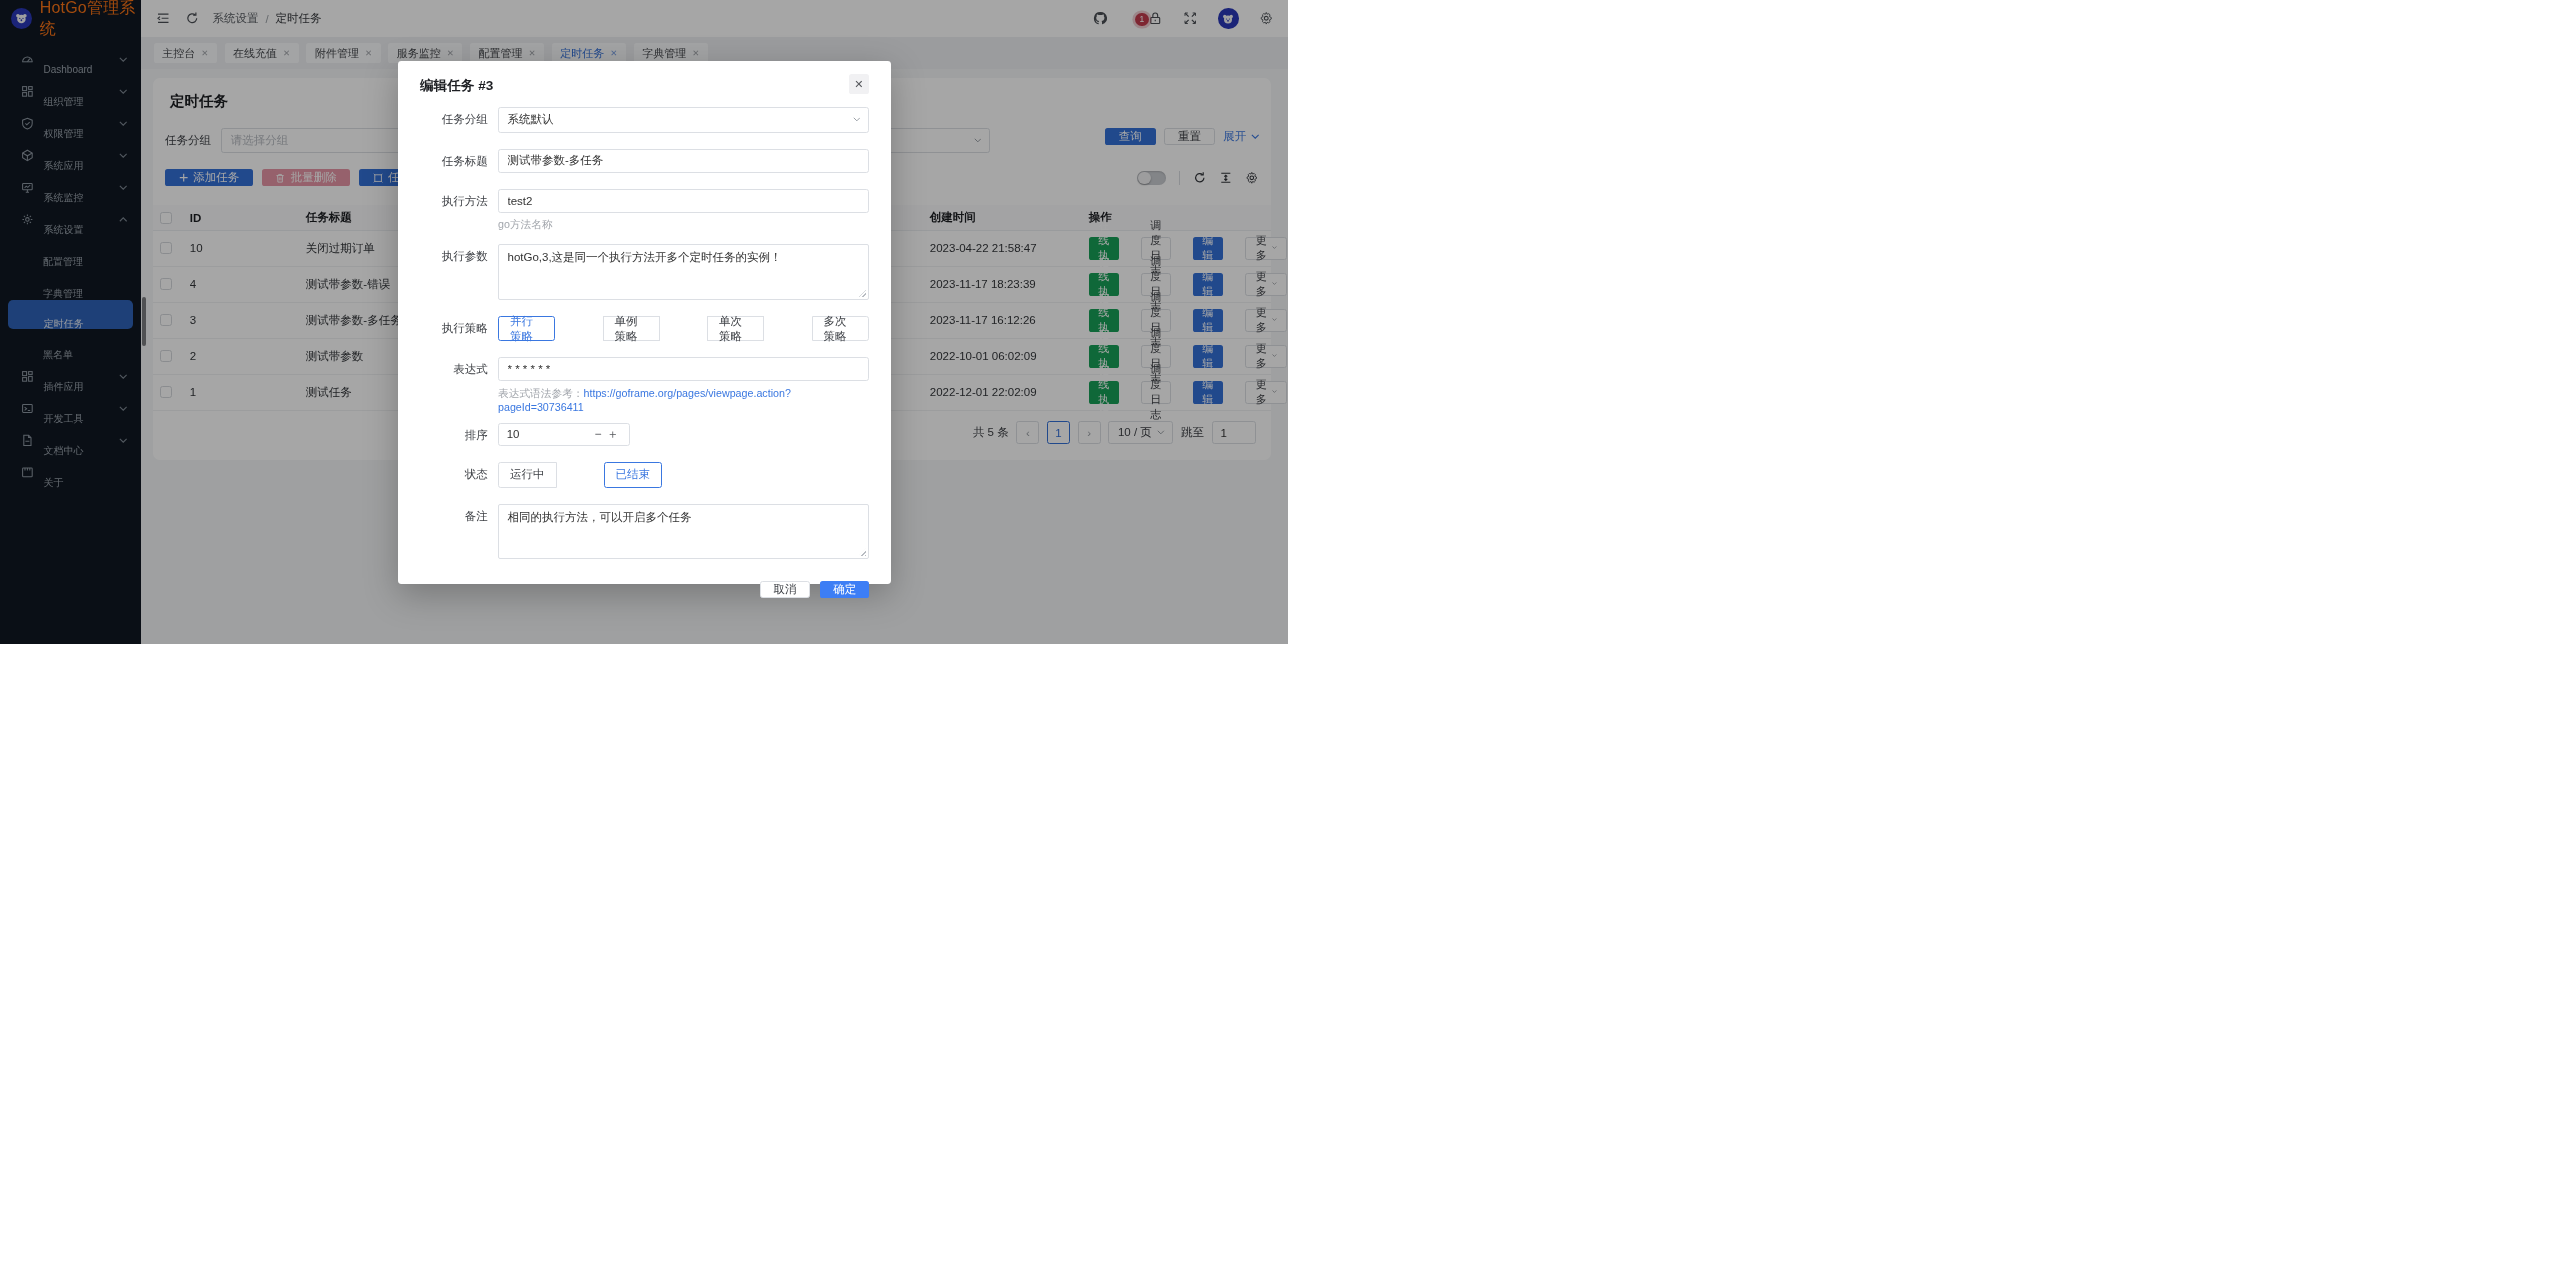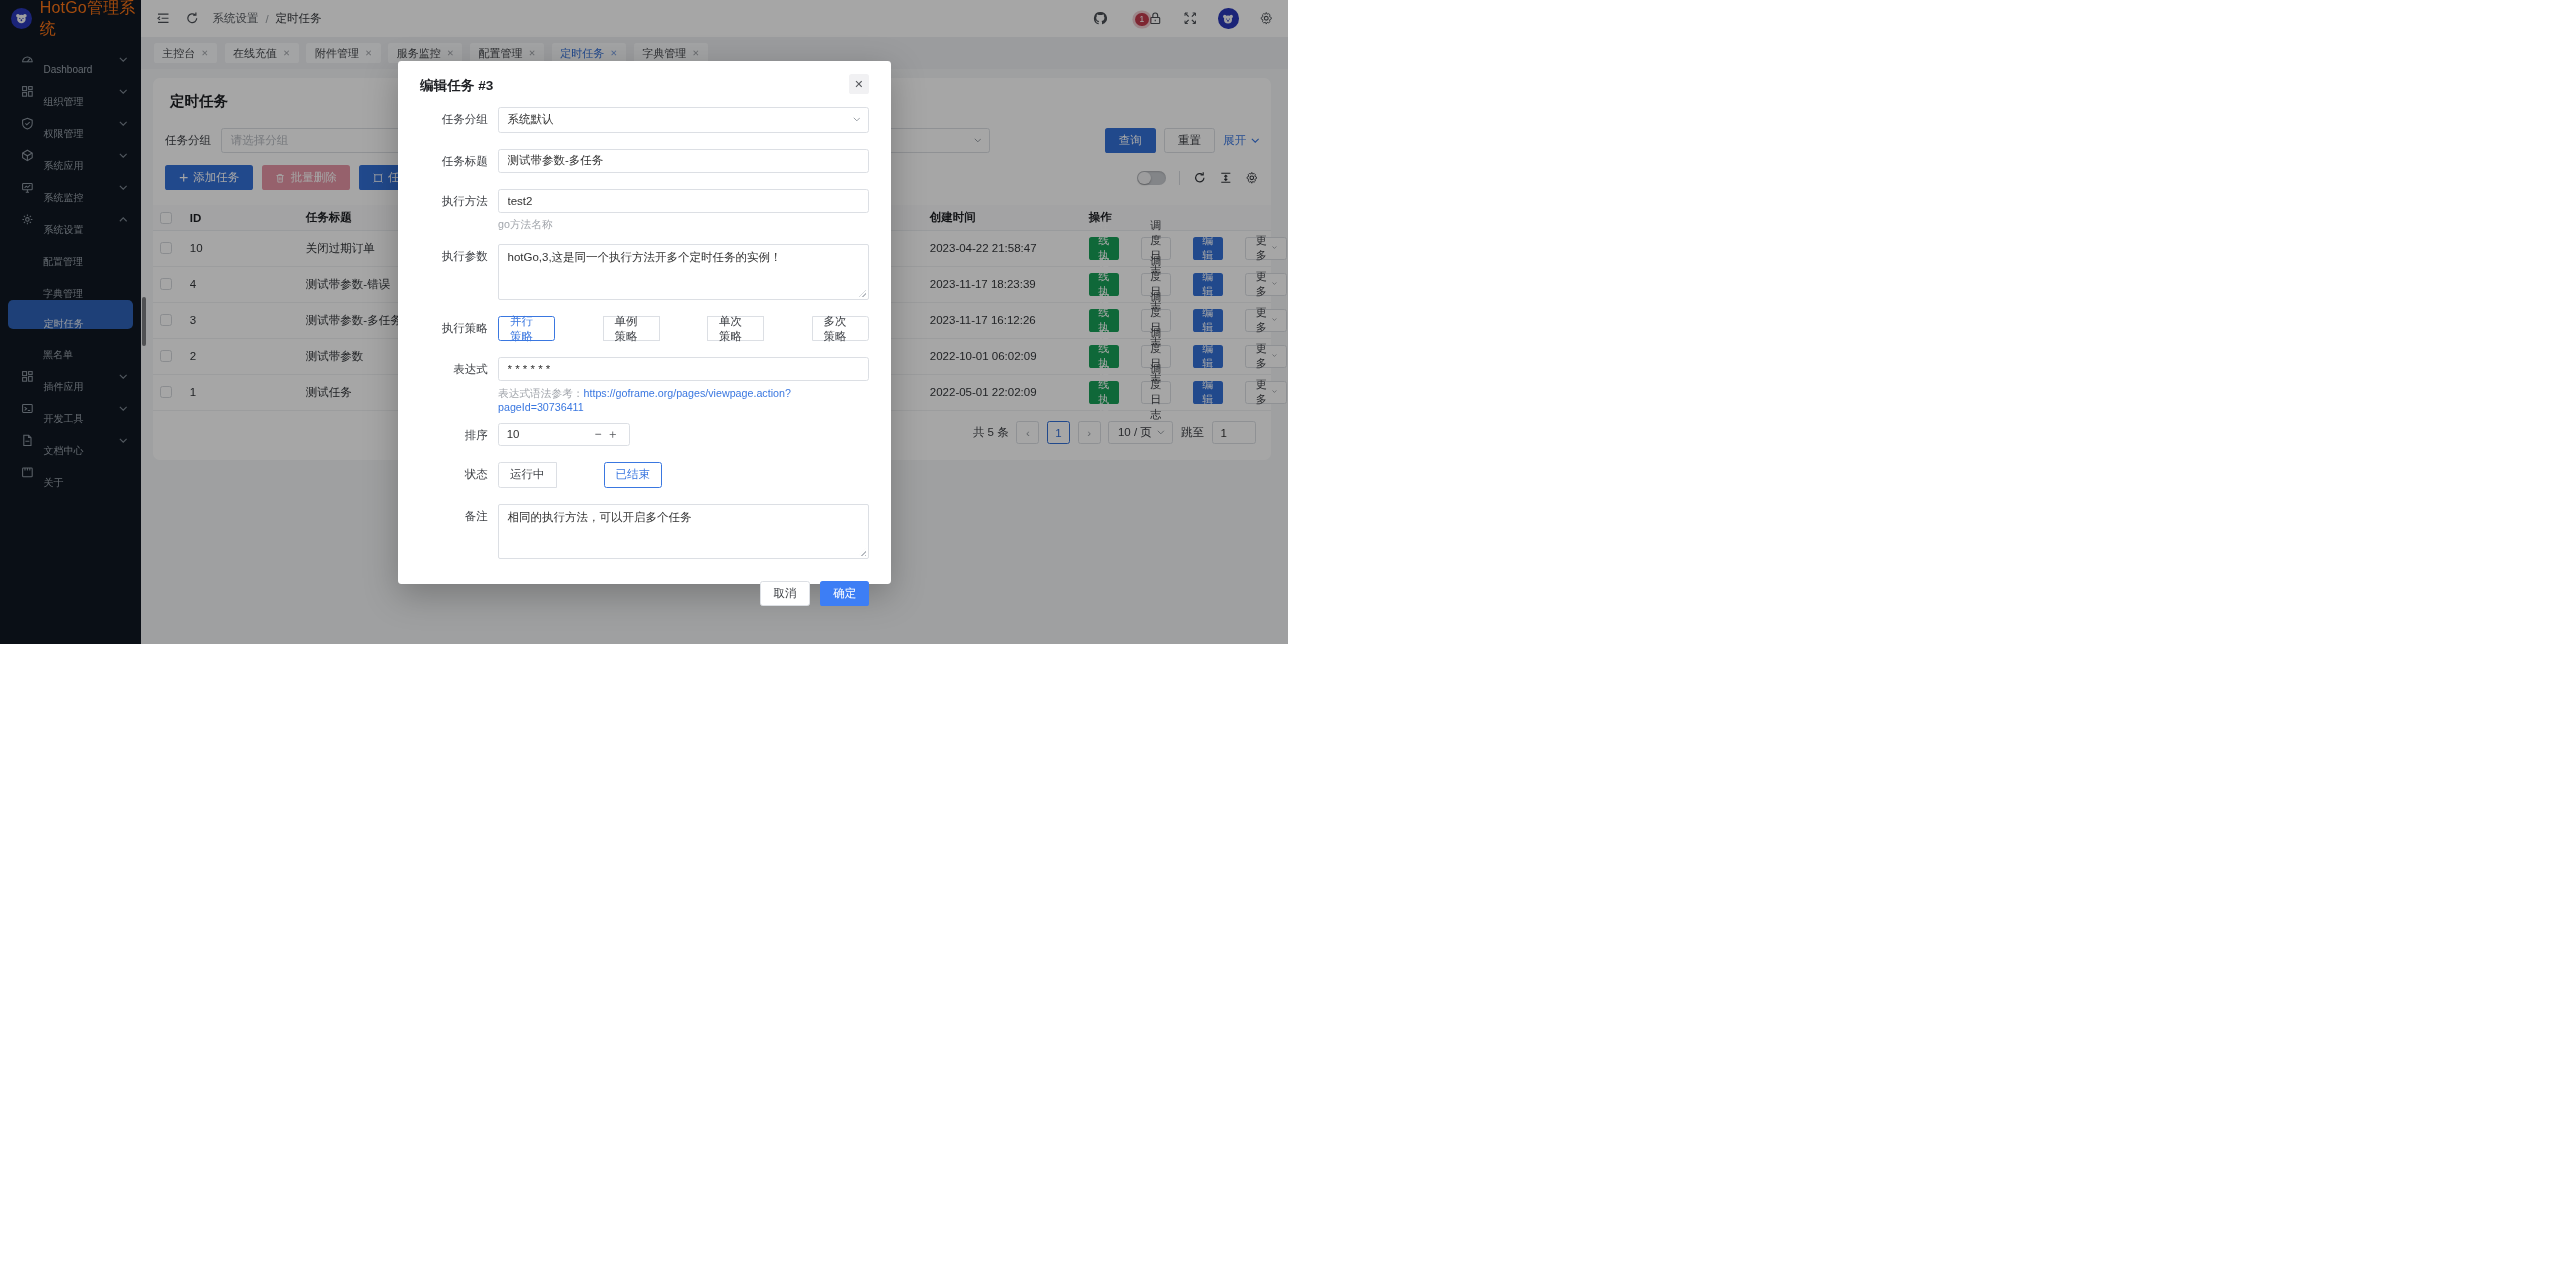--- a/index.html
+++ b/index.html
@@ -44,21 +44,21 @@
   .card { position:absolute; left:153px; top:78px; width:1118px; height:382px; background:#fff; border-radius:6.8px; }
   .page-title { padding:13.6px 0 0 17px; font-size:14.5px; font-weight:700; color:#1d1f23; }
   .filter-row { position:relative; margin-top:17px; height:25.6px; padding:0 12px; display:flex; align-items:center; }
   .filter-label { color:#3c3f44; font-size:11.5px; margin-right:10.2px; }
   .select { position:relative; height:25.6px; border:0.9px solid #dcdfe4; border-radius:2.6px; background:#fff; display:flex; align-items:center; padding:0 22px 0 8.5px; font-size:11.5px; color:#333; cursor:pointer; }
   .select .ph { color:#b8bcc2; }
   .sel-chev { position:absolute; right:7.7px; top:50%; width:7.7px; height:5.1px; margin-top:-2.6px; color:#9aa0a6; }
   .filter-select1 { width:220px; }
   .filter-select2 { position:absolute; left:716px; top:0; width:121px; }
   .filter-actions { position:absolute; right:12px; top:0; display:flex; align-items:center; gap:8.5px; }
-  .btn { height:25px; border-radius:2.6px; display:inline-flex; align-items:center; justify-content:center; gap:5.1px; font-size:11.5px; padding:0 12.8px; cursor:pointer; border:0.9px solid transparent; }
+  .btn { height:17px; border-radius:2.6px; display:inline-flex; align-items:center; justify-content:center; gap:5.1px; font-size:11.5px; padding:0 12.8px; cursor:pointer; border:0.9px solid transparent; }
   .btn-primary { background:#3370d8; color:#fff; }
   .btn-plain { background:#fff; border-color:#dcdfe4; color:#3c3f44; }
   .link-expand { color:#3a77e0; font-size:11.5px; display:flex; align-items:center; gap:4.3px; cursor:pointer; }
   .link-expand .chev { width:8.5px; height:5.1px; }
 
   .toolbar-row { position:relative; margin-top:12px; height:25.6px; padding:0 12px; display:flex; align-items:center; gap:8.5px; }
   .btn-danger-dis { background:#d03050; color:#fff; opacity:.5; cursor:not-allowed; }
   .toolbar-right { position:absolute; right:12px; top:0; height:25.6px; display:flex; align-items:center; gap:12.8px; }
   .toggle { width:29px; height:14.5px; border-radius:7.7px; background:#c9ccd1; position:relative; cursor:pointer; box-shadow:inset 0 0.9px 1.7px rgba(0,0,0,.15); }
   .toggle .knob { position:absolute; left:0.9px; top:0.9px; width:12.8px; height:12.8px; border-radius:50%; background:#f2f2f3; box-shadow:0 0.9px 1.7px rgba(0,0,0,.3); }
@@ -550,21 +550,21 @@
                 </svg>
               </span>
             </button>
         </span>
       </div>
 
       <div class="t-row t-body-row">
         <span class="checkbox"></span>
         <span>1</span>
         <span>测试任务</span>
-        <span>2022-05-01 22:02:09</span>
+        <span>2022-12-01 22:02:09</span>
         <span class="cell-actions">
           <button class="abtn abtn-green">在线执行</button>
           <button class="abtn abtn-white">调度日志</button>
           <button class="abtn abtn-blue">编辑</button>
           <button class="abtn abtn-white">
               <span>更多</span>
               <span class="chev">
                 <svg viewBox="0 0 10 6" fill="none" stroke="currentColor" stroke-width="1.3">
                   <path d="M1 1l4 4 4-4"></path>
                 </svg>

